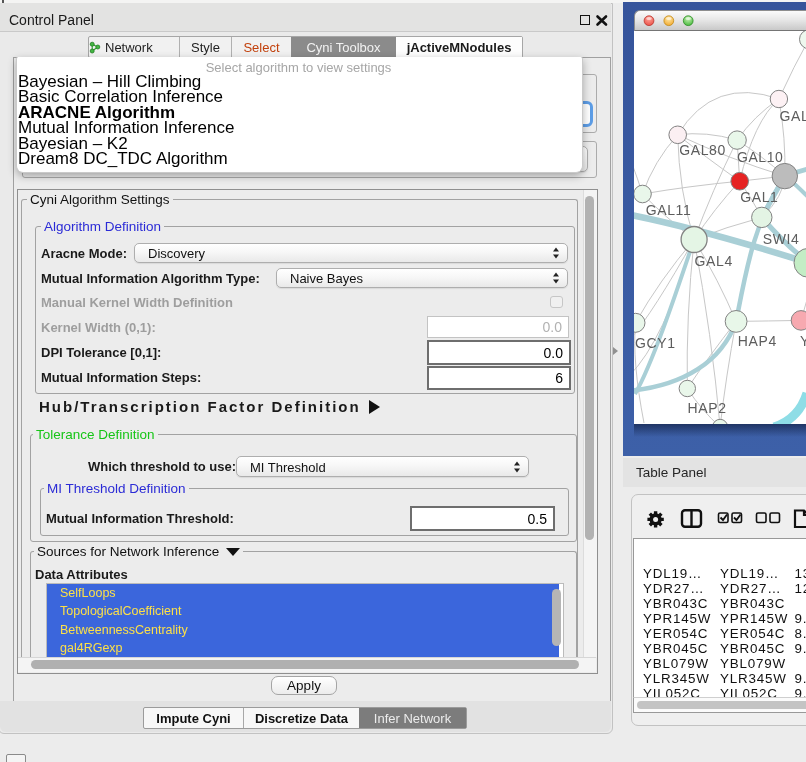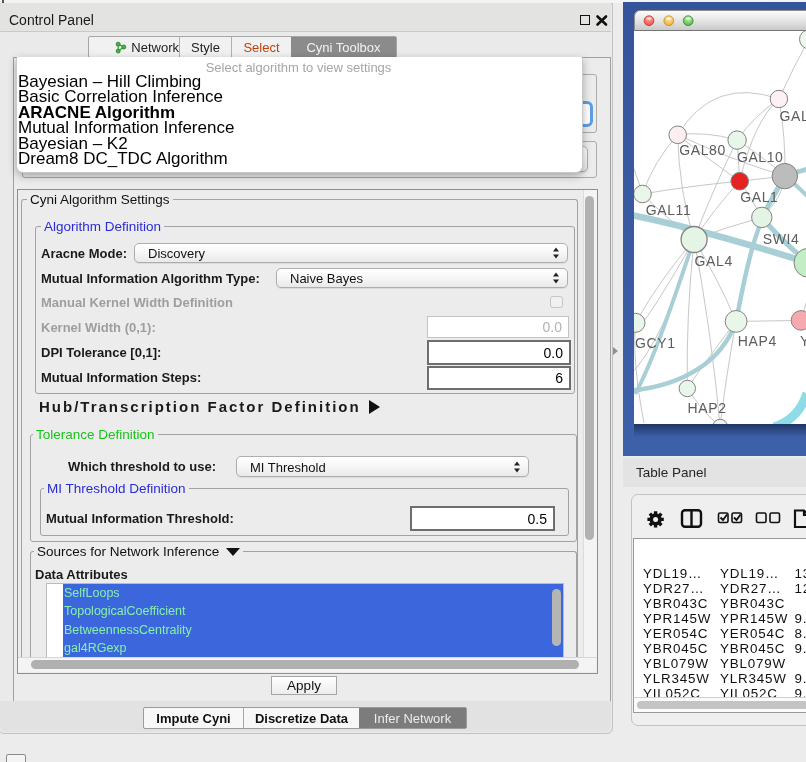--- a/index.html
+++ b/index.html
@@ -28,32 +28,33 @@
 <div class="abs" style="left:-2px;top:3px;width:613px;height:729px;background:#eaeaea;border:1px solid #c2c2c2;border-radius:0 0 6px 6px;"></div>
 
 <div class="abs" style="left:0;top:3px;width:611px;height:28px;background:#e3e3e2;border-bottom:1px solid #c9c9c9;"></div>
 <div class="abs" style="left:9px;top:12px;font-size:14px;color:#1a1a1a;">Control Panel</div>
 <div class="abs" style="left:580px;top:15px;width:8px;height:8px;border:1.6px solid #111;"></div>
 <svg class="abs" style="left:595px;top:14px;" width="14" height="13">
     <path d="M2.5 2.5 L11 10.5 M11 2.5 L2.5 10.5" stroke="#111" stroke-width="2.6" stroke-linecap="round"></path>
   </svg>
 
 <div class="abs" style="left:88px;top:36px;height:20px;border:1px solid #a6a6a6;background:#f1f1f1;display:flex;border-radius:2px;">
-  <div style="width:90px;display:flex;align-items:center;justify-content:flex-end;border-right:1px solid #b0b0b0;">
+  <div style="width:90px;display:flex;align-items:center;justify-content:flex-start;border-right:1px solid #b0b0b0;">
     <svg width="12" height="13" style="margin-right:4px;">
         <path d="M3.2 3.2 L8.8 6 M3.2 10 L8.8 6 M3.2 3.2 L3.2 10" stroke="#2f9e2f" stroke-width="1.1" fill="none"></path>
         <circle cx="3.2" cy="3.2" r="2" fill="#43b843" stroke="#217a21" stroke-width="0.8"></circle>
         <circle cx="3.2" cy="10" r="2" fill="#43b843" stroke="#217a21" stroke-width="0.8"></circle>
         <circle cx="8.8" cy="6" r="2" fill="#43b843" stroke="#217a21" stroke-width="0.8"></circle>
       </svg>
     <span style="color:#222;">Network</span>
     </div>
   <div style="width:51px;display:flex;align-items:center;justify-content:center;border-right:1px solid #b0b0b0;color:#222;">Style</div>
   <div style="width:59px;display:flex;align-items:center;justify-content:center;color:#c2410c;">Select</div>
   <div style="width:105px;display:flex;align-items:center;justify-content:center;background:#8b8b8b;color:#f2f2f2;">Cyni Toolbox</div>
+  <div style="width:126px;display:flex;align-items:center;justify-content:center;background:#fdfdfd;color:#1a1a1a;font-weight:bold;">jActiveMNodules</div>
 </div>
 
 <div class="abs" style="left:13px;top:57px;width:596px;height:643px;border:1px solid #a0a0a0;background:#ececec;"></div>
 
 <div class="abs" style="left:22px;top:74px;width:573px;height:57px;border:1px solid #ababab;border-radius:3px;"></div>
 <div class="abs" style="left:480px;top:101px;width:107px;height:20px;border:3px solid #5d9de6;border-radius:6px;background:#fff;"></div>
 <div class="abs" style="left:22px;top:141px;width:573px;height:35px;border:1px solid #ababab;border-radius:3px;"></div>
 <div class="combo" style="left:28px;top:146px;width:558px;height:24px;"></div>
 
 <div class="abs" style="left:17px;top:189px;width:579px;height:483px;border:1px solid #8f8f8f;background:#ececec;"></div>
@@ -86,46 +87,46 @@
 <div class="lbl abs" style="left:41px;top:370px;">Mutual Information Steps:</div>
 <div class="tf" style="left:427px;top:366px;width:140px;height:20px;border:2px solid #6e6e6e;">
     <span class="tv" style="color:#000;">6</span>
   </div>
 
 <div class="abs" style="left:39px;top:398px;font-weight:bold;font-size:15px;letter-spacing:2px;color:#1a1a1a;">Hub/Transcription Factor Definition</div>
 <div class="abs" style="left:369px;top:400px;width:0;height:0;border-top:7px solid transparent;border-bottom:7px solid transparent;border-left:11px solid #111;"></div>
 
 <div class="fieldset" style="left:30px;top:434px;width:545px;height:106px;"></div>
 <div class="ftitle" style="left:33px;top:428px;color:#17c517;">Tolerance Definition</div>
-<div class="lbl abs" style="left:68px;top:459px;width:147px;text-align:left;">Which threshold to use:</div>
+<div class="lbl abs" style="left:88px;top:459px;width:147px;text-align:left;">Which threshold to use:</div>
 <div class="combo" style="left:236px;top:456px;width:291px;height:19px;">
     <span class="ct">MI Threshold</span>
     <span class="spin"></span>
   </div>
 <div class="fieldset" style="left:40px;top:488px;width:527px;height:46px;"></div>
 <div class="ftitle" style="left:44px;top:482px;color:#2b2bd6;">MI Threshold Definition</div>
 <div class="lbl abs" style="left:46px;top:511px;">Mutual Information Threshold:</div>
 <div class="tf" style="left:410px;top:506px;width:141px;height:21px;border:2px solid #6e6e6e;">
     <span class="tv" style="color:#000;">0.5</span>
   </div>
 
 <div class="fieldset" style="left:30px;top:551px;width:545px;height:106px;border-bottom:none;border-radius:3px 3px 0 0;"></div>
 <div class="ftitle" style="left:34px;top:545px;color:#111;">Sources for Network Inference <span style="display:inline-block;width:0;height:0;border-left:7.5px solid transparent;border-right:7.5px solid transparent;border-top:8px solid #111;margin-left:3px;"></span></div>
 <div class="lbl abs" style="left:35px;top:567px;">Data Attributes</div>
 <div class="abs" style="left:46px;top:583px;width:516px;height:73px;background:#fff;border:1px solid #bbb;border-bottom:none;overflow:hidden;">
-  <div style="position:absolute;left:16px;top:0;width:499px;height:74px;background:#3b66dc;color:#86efac;font-size:12.5px;line-height:18.3px;padding-left:1px;">SelfLoops<br>TopologicalCoefficient<br>BetweennessCentrality<br>gal4RGexp</div>
+  <div style="position:absolute;left:0;top:0;width:499px;height:74px;background:#3b66dc;color:#fde047;font-size:12.5px;line-height:18.3px;padding-left:13px;">SelfLoops<br>TopologicalCoefficient<br>BetweennessCentrality<br>gal4RGexp</div>
   <div style="position:absolute;left:505px;top:5px;width:9px;height:57px;border-radius:4.5px;background:#b5b5b5;"></div>
 </div>
 
 <div class="abs" style="left:583px;top:190px;width:13px;height:467px;background:#f4f4f4;border-left:1px solid #dcdcdc;"></div>
 <div class="abs" style="left:584.5px;top:196px;width:9px;height:344px;border-radius:5px;background:#b2b2b2;"></div>
 <div class="abs" style="left:18px;top:657px;width:578px;height:14px;background:#f4f4f4;border-top:1px solid #d6d6d6;"></div>
 <div class="abs" style="left:31px;top:660px;width:548px;height:9px;border-radius:4.5px;background:#b0b0b0;"></div>
 
-<div class="abs" style="left:271px;top:676px;width:64px;height:17px;border:1px solid #a5a5a5;border-radius:0;background:linear-gradient(#ffffff,#ececec);display:flex;align-items:center;justify-content:center;font-size:13.5px;color:#111;">Apply</div>
+<div class="abs" style="left:271px;top:676px;width:64px;height:17px;border:1px solid #a5a5a5;border-radius:7px;background:linear-gradient(#ffffff,#ececec);display:flex;align-items:center;justify-content:center;font-size:13.5px;color:#111;">Apply</div>
 
 <div class="abs" style="left:0;top:701px;width:611px;height:31px;background:#e2e2e2;border-radius:0 0 6px 6px;"></div>
 <div class="abs" style="left:143px;top:707px;height:20px;border:1px solid #9b9b9b;background:#f7f7f7;display:flex;border-radius:2px;font-weight:bold;">
   <div style="width:99px;display:flex;align-items:center;justify-content:center;border-right:1px solid #a8a8a8;color:#111;">Impute Cyni</div>
   <div style="width:115px;display:flex;align-items:center;justify-content:center;color:#111;">Discretize Data</div>
   <div style="width:107px;display:flex;align-items:center;justify-content:center;background:#7c7c7c;color:#ececec;font-weight:normal;">Infer Network</div>
 </div>
 
 <div class="abs" style="left:16px;top:57px;width:565px;height:115px;background:#fff;border:1px solid #cacaca;border-top:none;border-radius:2px 2px 7px 7px;box-shadow:0 3px 8px rgba(0,0,0,0.30);"></div>
 <div class="abs" style="left:16px;top:59.5px;width:565px;text-align:center;color:#a6a6a6;font-size:13px;">Select algorithm to view settings</div>

